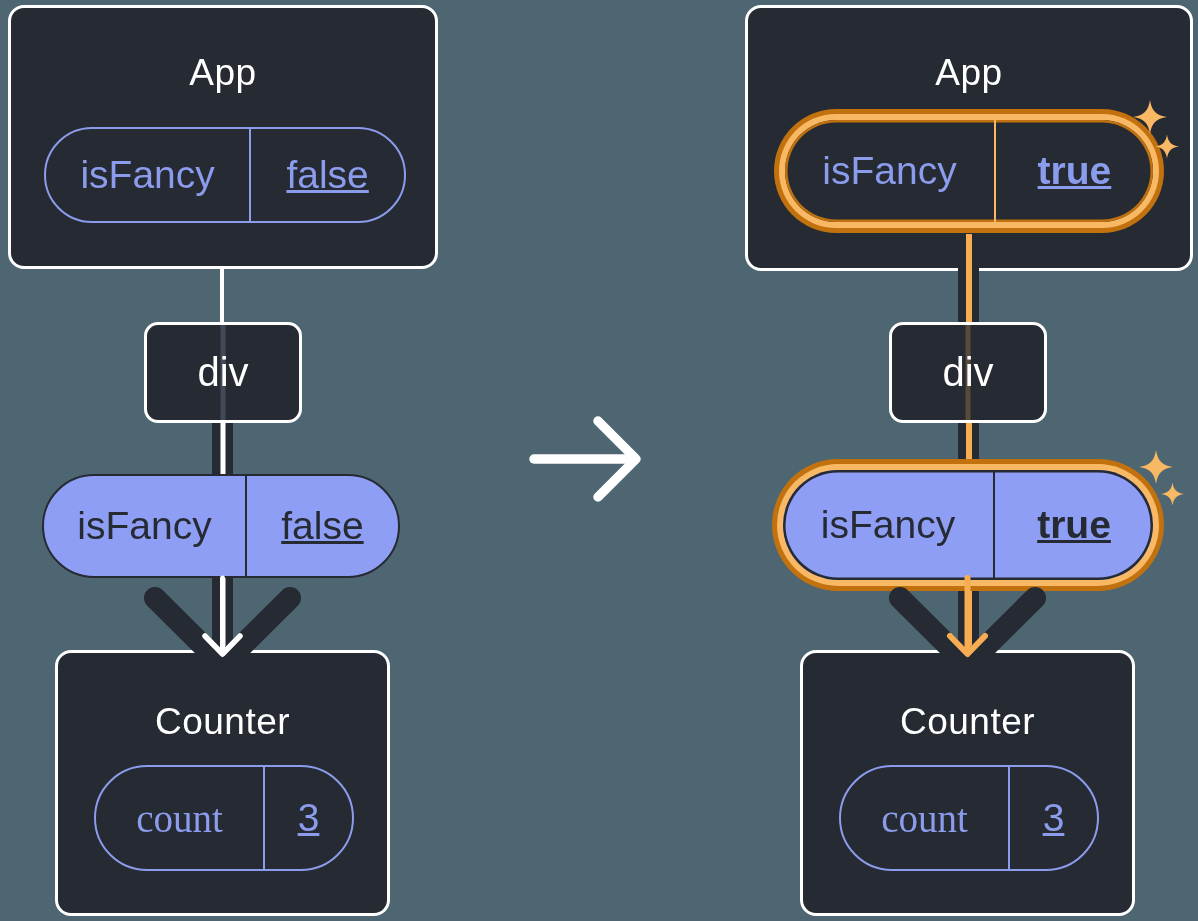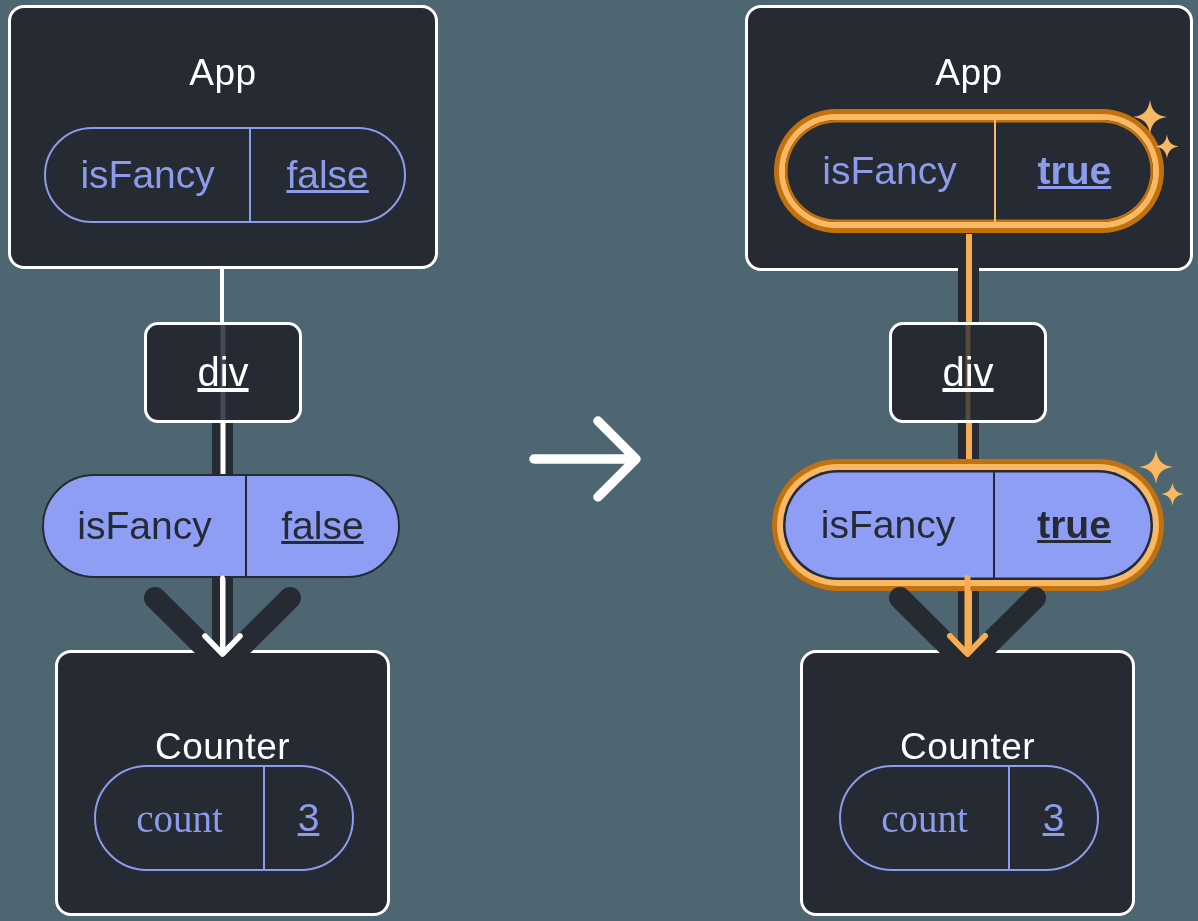--- a/index.html
+++ b/index.html
@@ -122,41 +122,41 @@
   .div-node::before {
     content: "";
     position: absolute;
     top: 0; bottom: 0;
     left: 50%;
     transform: translateX(-50%);
     width: 5px;
   }
   .div-node.ghost-white::before  { background: rgba(190, 200, 235, 0.20); }
   .div-node.ghost-orange::before { background: rgba(248, 173, 82, 0.25); }
-  .div-node span { position: relative; text-decoration: underline; }
+  .div-node span { position: relative; }
   .arrow-svg { position: absolute; z-index: 5; }
   .sparkle   { position: absolute; z-index: 6; }
   
   .pos-app-left      { left: 8px;   top: 5px;   width: 430px; height: 264px; }
   .pos-app-right     { left: 745px; top: 5px;   width: 448px; height: 266px; }
   .pos-title-app     { top: 44px; }
   .pos-app-pill-left { left: 33px;  top: 119px; width: 362px; height: 96px; }
   .pos-app-glow      { left: 31px;  top: 106px; width: 380px; height: 114px; }
   .pos-conn-left     { left: 220px; top: 266px; height: 58px; }
   .pos-shaft-left    { left: 212px; top: 418px; height: 242px; }
   .pos-shaft-right   { left: 958px; top: 234px; height: 426px; }
   .pos-div-left      { left: 144px; top: 322px; width: 158px; height: 101px; }
   .pos-div-right     { left: 889px; top: 322px; width: 158px; height: 101px; }
   .pos-mid-pill-left { left: 42px;  top: 474px; width: 358px; height: 104px; }
   .pos-mid-glow      { left: 777px; top: 464px; width: 382px; height: 122px; }
   .pos-arrow-left    { left: 130px; top: 560px; }
   .pos-arrow-right   { left: 875px; top: 560px; }
   .pos-counter-left  { left: 55px;  top: 650px; width: 335px; height: 266px; }
   .pos-counter-right { left: 800px; top: 650px; width: 335px; height: 266px; }
-  .pos-title-counter { top: 48px; font-size: 36px; margin-top: 25px; }
+  .pos-title-counter { top: 48px; font-size: 36px; }
   .pos-counter-pill  { left: 36px;  top: 112px; width: 260px; height: 106px; }
   .pos-mid-arrow     { left: 528px; top: 410px; }
   .pos-spark-app-big   { left: 1133px; top: 97px;  }
   .pos-spark-app-small { left: 1155px; top: 133px; }
   .pos-spark-mid-big   { left: 1139px; top: 448px; }
   .pos-spark-mid-small { left: 1161px; top: 481px; }
 </style>
 </head>
 <body>
 

